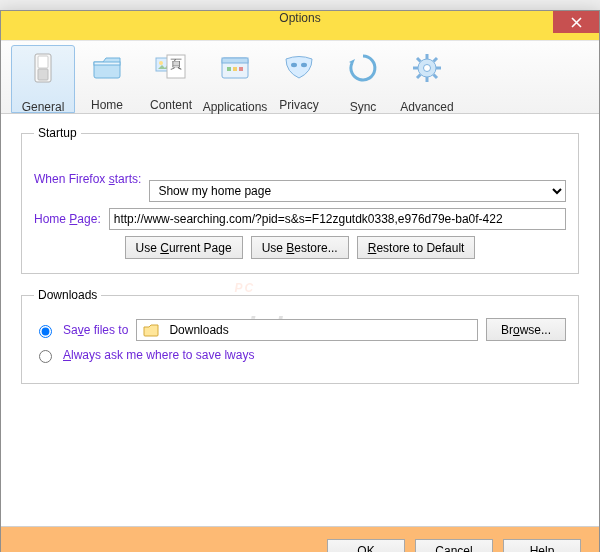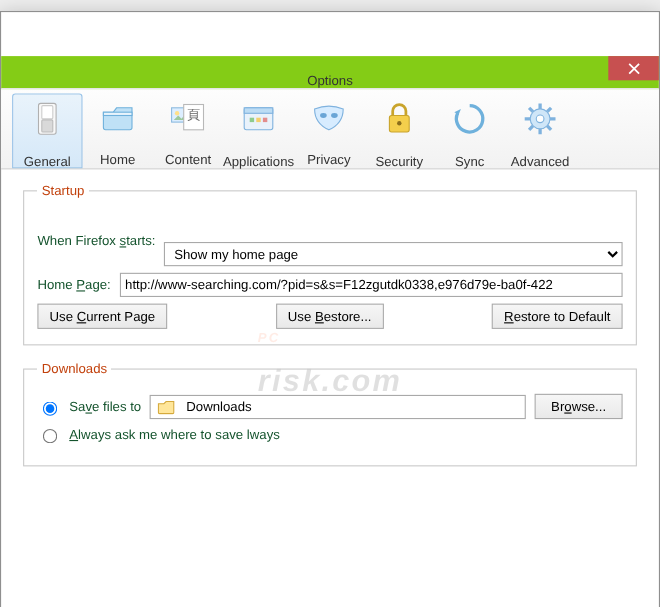--- a/index.html
+++ b/index.html
@@ -4,42 +4,42 @@
 <style>
   * { box-sizing: border-box; font-family: "Segoe UI", Tahoma, sans-serif; font-size: 12px; }
   body { margin: 0; background: #eee; display: flex; justify-content: center; padding: 10px 0; }
   .window { width: 600px; background: #fff; border: 1px solid #8f8f8f; box-shadow: 0 4px 18px rgba(0,0,0,.25); position: relative; overflow: hidden; }
 
   
   .watermark { position: absolute; top: 48%; left: 50%; transform: translate(-50%,-50%); font-size: 80px; font-weight: 600; font-style: italic; color: rgba(255,70,0,.1); letter-spacing: 2px; pointer-events: none; user-select: none; white-space: nowrap; }
   .watermark small { font-size: 28px; display:block; text-align:right; color: rgba(0,0,0,.12); font-style: italic;}
 
   
-  .titlebar { height: 30px; background: #84cc16; border-bottom: 1px solid #e5e5e5; display: flex; align-items: flex-end; position: relative; margin-top: 40px; }
+  .titlebar { height: 30px; background: #fde047; border-bottom: 1px solid #e5e5e5; display: flex; align-items: flex-start; position: relative; }
   .titlebar .title { flex: 1; text-align: center; color: #333; }
   .titlebar .close { width: 46px; height: 22px; background: #c75050; color: #fff; display: flex; align-items: center; justify-content: center; position: absolute; right: 0; top: 0; font-size: 13px; }
 
   
   .toolbar { display: flex; padding: 4px 10px 0; gap: 0; border-bottom: 1px solid #cfcfcf; background: linear-gradient(#fdfdfd,#f2f2f2); }
   .toolbtn { width: 64px; height: 68px; display: flex; flex-direction: column; align-items: center; justify-content: flex-start; padding-top: 6px; border: 1px solid transparent; border-radius: 3px 3px 0 0; cursor: pointer; }
   .toolbtn.active { background: linear-gradient(#e9f3fb,#d5e8f8); border: 1px solid #99c3e8; }
   .toolbtn .icon { width: 34px; height: 34px; display: flex; align-items: center; justify-content: center; }
   .toolbtn .lbl { margin-top: 16px; color: #333; }
 
   
   .content { padding: 12px 20px 8px; position: relative; }
   fieldset { border: 1px solid #c9c9c9; border-radius: 0; padding: 10px 12px 14px; margin: 0 0 14px; }
-  legend { color: #c2410c; padding: 0 4px; }
+  legend { color: #000000; padding: 0 4px; }
   .row { display: flex; align-items: center; margin: 6px 0; gap: 8px; }
-  label { color: #14532d; }
+  label { color: #6d28d9; }
   .underline-key { text-decoration: underline; }
   select, input[type=text] { height: 22px; border: 1px solid #a9a9a9; padding: 1px 4px; background: #fff; }
   select { flex: 1; margin-top: 24px; }
   input[type=text] { flex: 1; }
-  .btnrow { display: flex; justify-content: space-between; gap: 8px; margin-top: 6px; }
+  .btnrow { display: flex; justify-content: center; gap: 8px; margin-top: 6px; }
   button.std { height: 23px; padding: 0 10px; background: linear-gradient(#f6f6f6,#e9e9e9); border: 1px solid #a8a8a8; cursor: pointer; min-width: 80px; }
   .folder-icon { width: 16px; height: 14px; }
   .pathfield { display: flex; align-items: center; gap: 6px; border: 1px solid #a9a9a9; padding: 2px 6px; flex: 1; height: 22px; background: #fff; }
   .pathfield input { border: none; outline: none; flex: 1; height: 18px; }
 
   
   .footer { border-top: 1px solid #d0d0d0; padding: 12px 18px; display: flex; justify-content: flex-end; gap: 10px; background: #fdba74; }
   .footer button { height: 23px; min-width: 78px; background: linear-gradient(#f6f6f6,#e9e9e9); border: 1px solid #a8a8a8; cursor: pointer; }
 
   .spacer { height: 120px; }
@@ -108,30 +108,20 @@
     </div>
     <div class="toolbtn">
       <div class="icon">
         <svg width="34" height="30" viewBox="0 0 34 30">
             <path d="M4 7 Q17 2 30 7 Q30 20 17 26 Q4 20 4 7 Z" fill="#d7ecff" stroke="#7fb2de"></path>
             <ellipse cx="12" cy="13" rx="3" ry="2.2" fill="#6aa5d6"></ellipse>
             <ellipse cx="22" cy="13" rx="3" ry="2.2" fill="#6aa5d6"></ellipse>
           </svg>
       </div>
       <div class="lbl">Privacy</div>
-    </div>
-    <div class="toolbtn">
-      <div class="icon">
-        <svg width="28" height="32" viewBox="0 0 28 32">
-            <rect x="5" y="13" width="18" height="15" rx="2" fill="#f4cf4c" stroke="#c9a42c"></rect>
-            <path d="M8 13 v-4 a6 6 0 0 1 12 0 v4" fill="none" stroke="#c9a42c" stroke-width="2.5"></path>
-            <circle cx="14" cy="20" r="2" fill="#8a6d1c"></circle>
-          </svg>
-      </div>
-      <div class="lbl">Security</div>
     </div>
     <div class="toolbtn">
       <div class="icon">
         <svg width="32" height="32" viewBox="0 0 32 32">
             <path d="M16 4 a12 12 0 1 1 -11 7" fill="none" stroke="#6fb1dc" stroke-width="3"></path>
             <path d="M2 10 l4 2 l2 -5 z" fill="#6fb1dc"></path>
           </svg>
       </div>
       <div class="lbl">Sync</div>
     </div>

